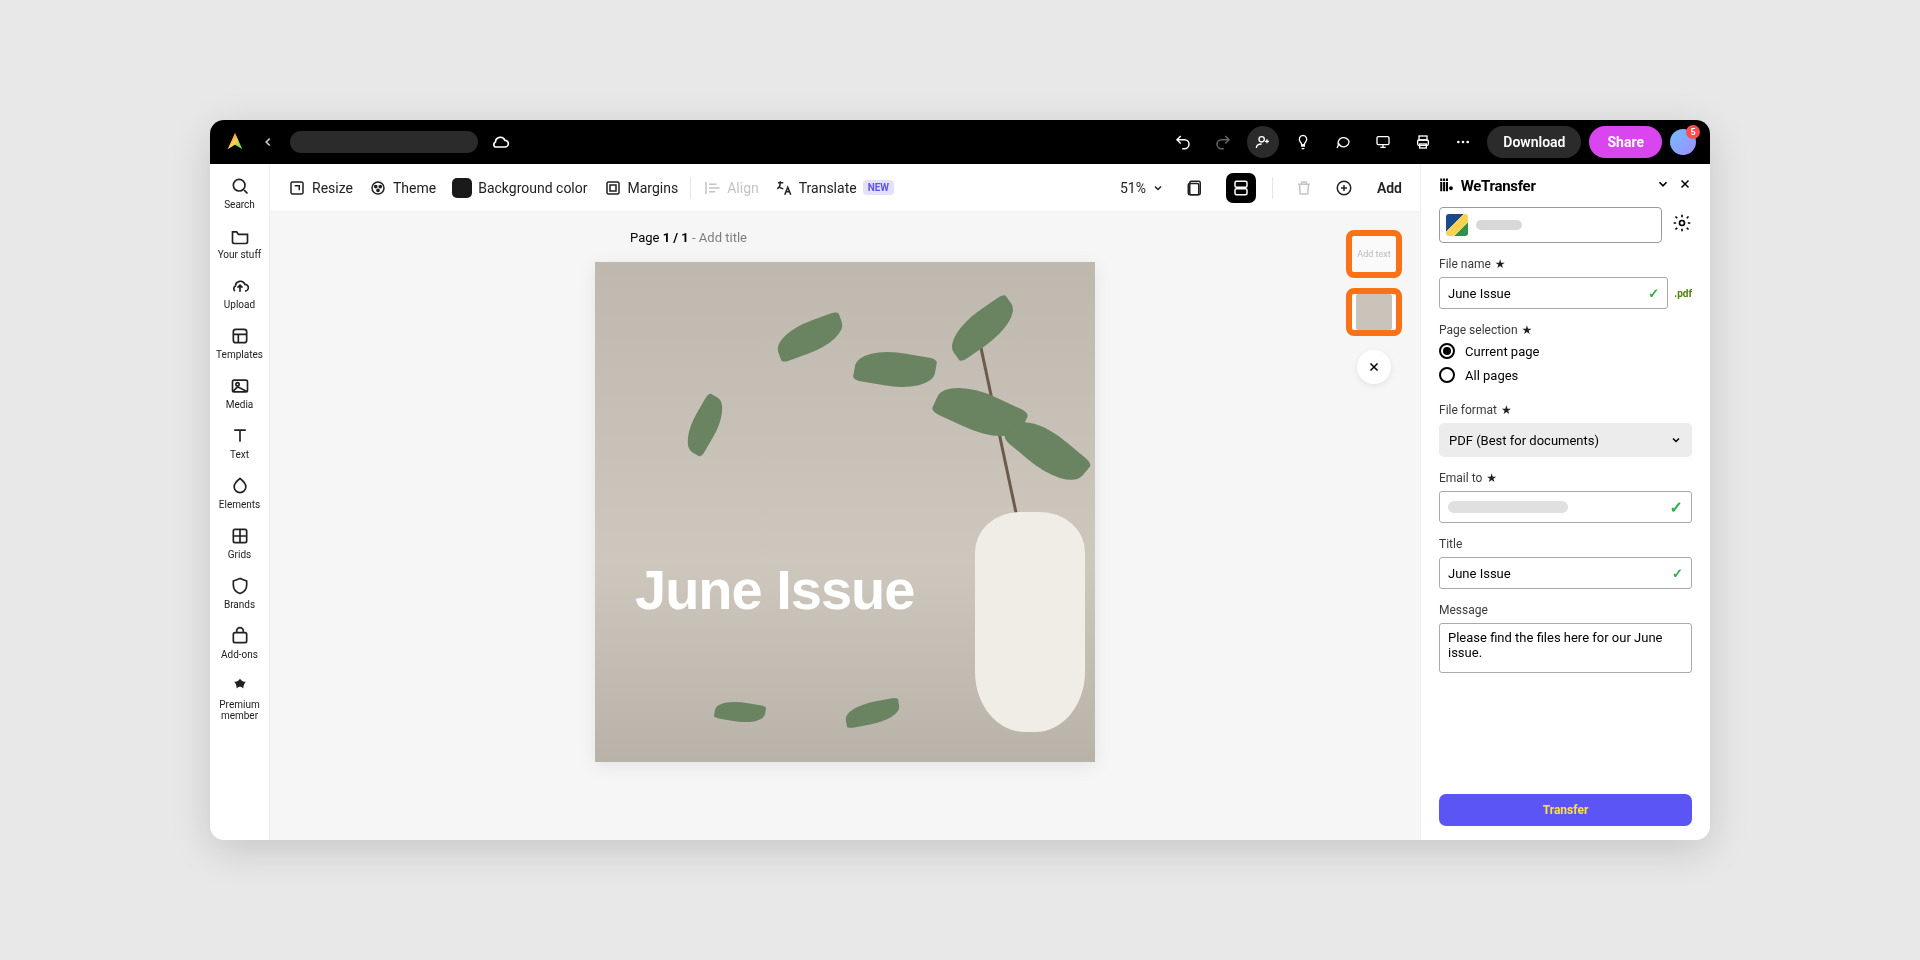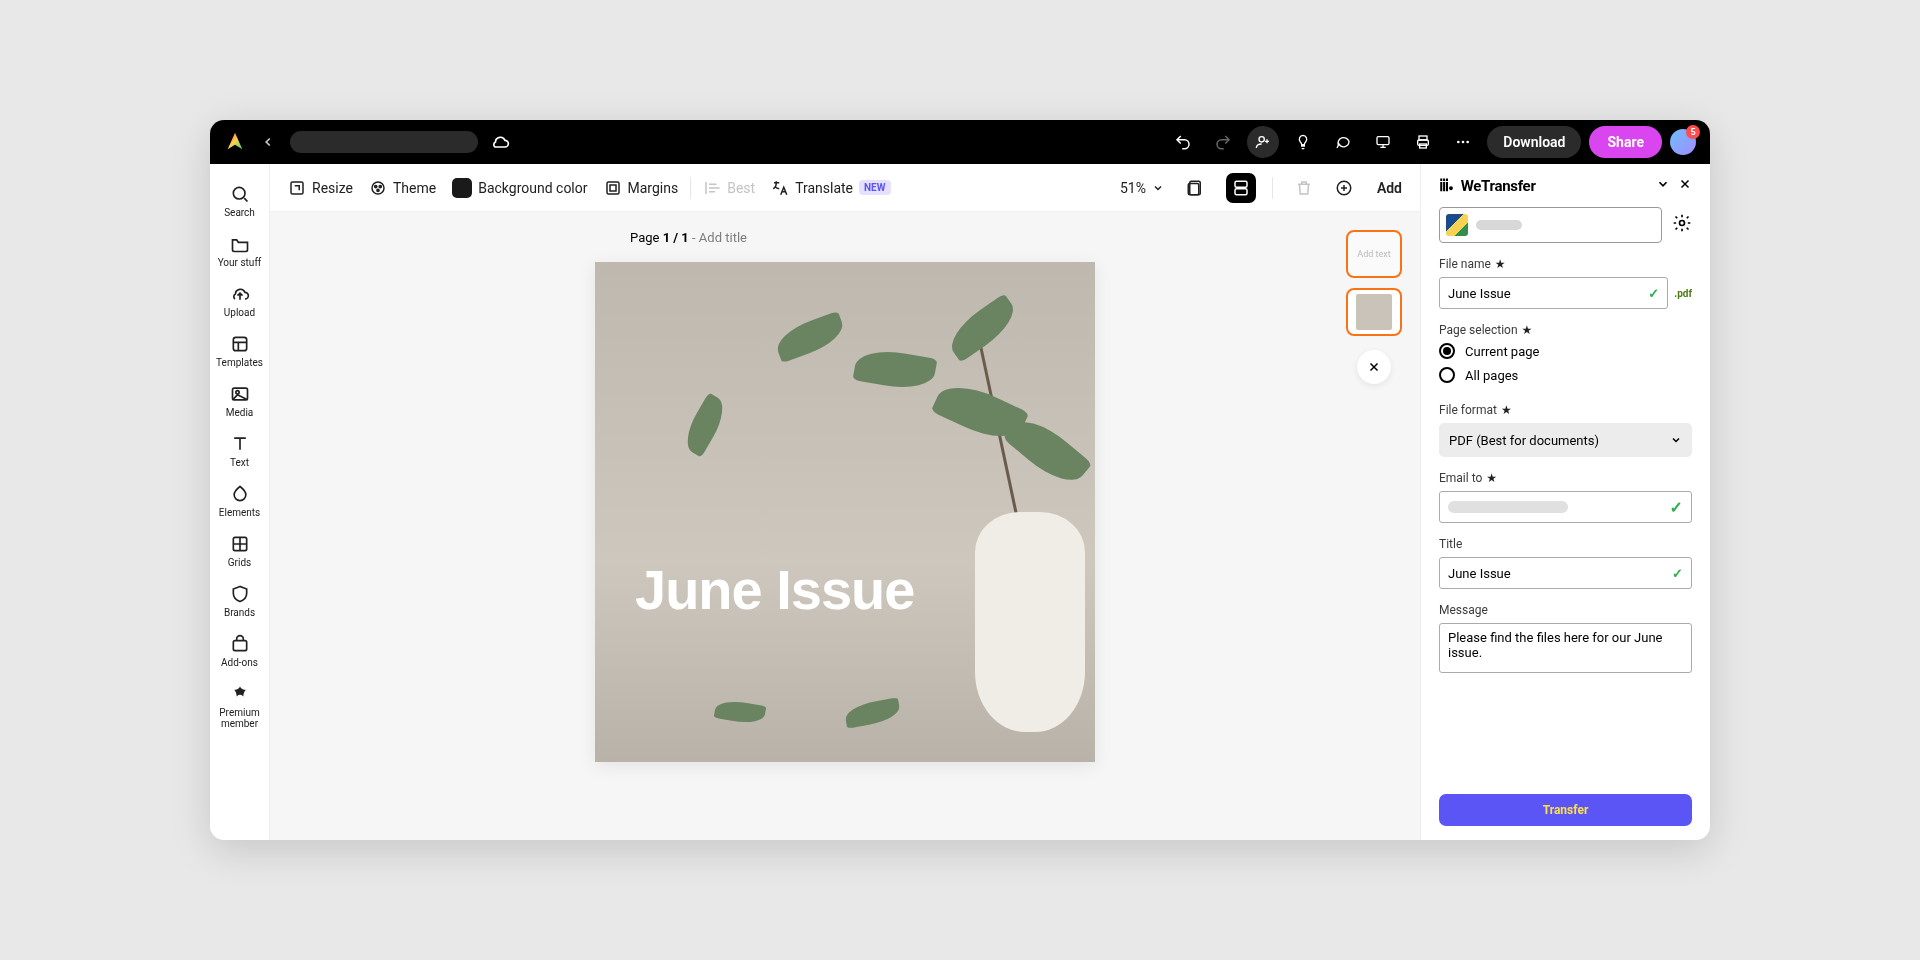--- a/index.html
+++ b/index.html
@@ -11,21 +11,21 @@
 .search-pill { flex:0 0 188px; height:22px; background:#2b2b2b; border-radius:14px; }
 .cloud { color:#fff; width:28px; height:28px; display:flex; align-items:center; justify-content:center; }
 .top-spacer { flex:1; }
 .icon-btn { width:32px; height:32px; color:#fff; display:flex; align-items:center; justify-content:center; border-radius:16px; cursor:pointer; }
 .icon-btn.circ { background:#2b2b2b; }
 .dl-btn { height:32px; padding:16px 16px; border-radius:18px; background:#2b2b2b; color:#fff; font-size:14px; font-weight:600; display:flex; align-items:center; cursor:pointer; }
 .share-btn { height:32px; padding:0 18px; border-radius:18px; background:#d946ef; color:#fff; font-size:14px; font-weight:700; display:flex; align-items:center; cursor:pointer; }
 .avatar { width:26px; height:26px; border-radius:13px; background:linear-gradient(135deg,#6fbfff,#a18cff); position:relative; }
 .avatar .dot { position:absolute; top:-4px; right:-4px; width:14px; height:14px; border-radius:7px; background:#ff4d4d; color:#fff; font-size:9px; font-weight:700; display:flex; align-items:center; justify-content:center; }
 .body { flex:1; display:flex; overflow:hidden; }
-.rail { width:60px; border-right:1px solid #eee; display:flex; flex-direction:column; align-items:center; padding-top:20px; overflow:hidden; }
+.rail { width:60px; border-right:1px solid #eee; display:flex; flex-direction:column; align-items:center; padding-top:12px; overflow:hidden; }
 .rail-item { display:flex; flex-direction:column; align-items:center; gap:3px; margin-bottom:16px; color:#212121; cursor:pointer; width:100%; }
 .rail-item svg { width:20px; height:20px; }
 .rail-item span { font-size:10px; text-align:center; line-height:11px; }
 .center { flex:1; display:flex; flex-direction:column; background:#fff; }
 .toolbar { height:48px; border-bottom:1px solid #f1f1f1; display:flex; align-items:center; padding:4px 18px; gap:16px; font-size:14px; color:#212121; }
 .tool { display:flex; align-items:center; gap:6px; cursor:pointer; }
 .tool svg { width:18px; height:18px; }
 .bg-sw { width:20px; height:20px; border-radius:5px; background:#1a1a1a; }
 .disabled { color:#c4c4c4; }
 .new-badge { font-size:10px; font-weight:700; padding:2px 5px; border-radius:4px; background:#e6e0ff; color:#5a55f4; }
@@ -38,21 +38,21 @@
 .canvas-area { flex:1; background:#f6f6f6; position:relative; display:flex; align-items:flex-start; justify-content:center; padding-top:18px; }
 .page-label { position:absolute; left:360px; top:18px; font-size:13px; }
 .page-label b { font-weight:700; }
 .page-label .sub { color:#7d7d7d; }
 .canvas { margin-top:32px; width:500px; height:500px; background:linear-gradient(180deg,#bfb8ae 0%,#cdc7bd 60%,#b8b2a8 100%); position:relative; box-shadow:0 4px 18px rgba(0,0,0,.08); overflow:hidden; }
 .vase { position:absolute; bottom:30px; left:380px; width:110px; height:220px; background:#f0ece6; border-radius:45px 45px 50px 50px / 40px 40px 60px 60px; }
 .stem { position:absolute; bottom:200px; left:430px; width:3px; height:220px; background:#6a5b4c; transform:rotate(-12deg); transform-origin:bottom; }
 .leaf { position:absolute; background:#6a8360; border-radius:60% 10% 60% 10%; }
 .canvas-text { position:absolute; bottom:140px; left:40px; color:#fff; font-size:56px; font-weight:800; letter-spacing:-1px; font-family:Arial,Helvetica,sans-serif; }
 .thumbs { position:absolute; right:18px; top:18px; display:flex; flex-direction:column; gap:10px; }
-.thumb { width:56px; height:48px; border:2px solid #f97316; border-radius:8px; background:#fafafa; display:flex; align-items:center; justify-content:center; font-size:9px; color:#bbb; cursor:pointer; }
+.thumb { width:56px; height:48px; border:6px solid #f97316; border-radius:8px; background:#fafafa; display:flex; align-items:center; justify-content:center; font-size:9px; color:#bbb; cursor:pointer; }
 .thumb.active { background:#fff; }
 .close-thumbs { width:34px; height:34px; border-radius:17px; background:#fff; box-shadow:0 2px 6px rgba(0,0,0,.08); display:flex; align-items:center; justify-content:center; cursor:pointer; align-self:center; margin-top:4px; }
 .panel { width:290px; border-left:1px solid #eee; display:flex; flex-direction:column; padding:12px 18px 14px 18px; overflow-y:auto; }
 .panel-head { display:flex; align-items:center; gap:8px; margin-bottom:12px; }
 .panel-head .brand { font-weight:700; font-size:15px; letter-spacing:-.3px; }
 .panel-head .sp { flex:1; }
 .panel-head .hicon { cursor:pointer; font-size:14px; }
 .login-row { display:flex; align-items:center; gap:10px; margin-bottom:14px; }
 .login-box { flex:1; height:36px; border:1px solid #999; border-radius:4px; display:flex; align-items:center; padding:0 6px; gap:8px; }
 .login-box .sq { width:22px; height:22px; border-radius:3px; background:linear-gradient(135deg,#1b4a8c 40%,#f6d352 40% 70%,#2f8f4e 70%); }
@@ -265,21 +265,21 @@
               <rect x="4" y="4" width="16" height="16" rx="2"></rect>
               <rect x="8" y="8" width="8" height="8"></rect>
             </svg>
             <span>Margins</span>
           </div>
         <div class="toolbar-sep"></div>
         <div class="tool disabled">
             <svg viewBox="0 0 24 24" fill="none" stroke="currentColor" stroke-width="2">
               <path d="M4 4v16M8 7h10M8 12h14M8 17h8"></path>
             </svg>
-            <span>Best</span>
+            <span>Align</span>
           </div>
         <div class="tool">
             <svg viewBox="0 0 24 24" fill="none" stroke="currentColor" stroke-width="2">
               <path d="M4 5h7M7 3v2c0 4-2 7-4 8M5 10c2 2 4 3 6 3M13 21l4-10 4 10M14 17h6"></path>
             </svg>
             <span>Translate</span>
             <span class="new-badge">NEW</span>
           </div>
         <div class="tb-spacer"></div>
         <div class="zoom">

